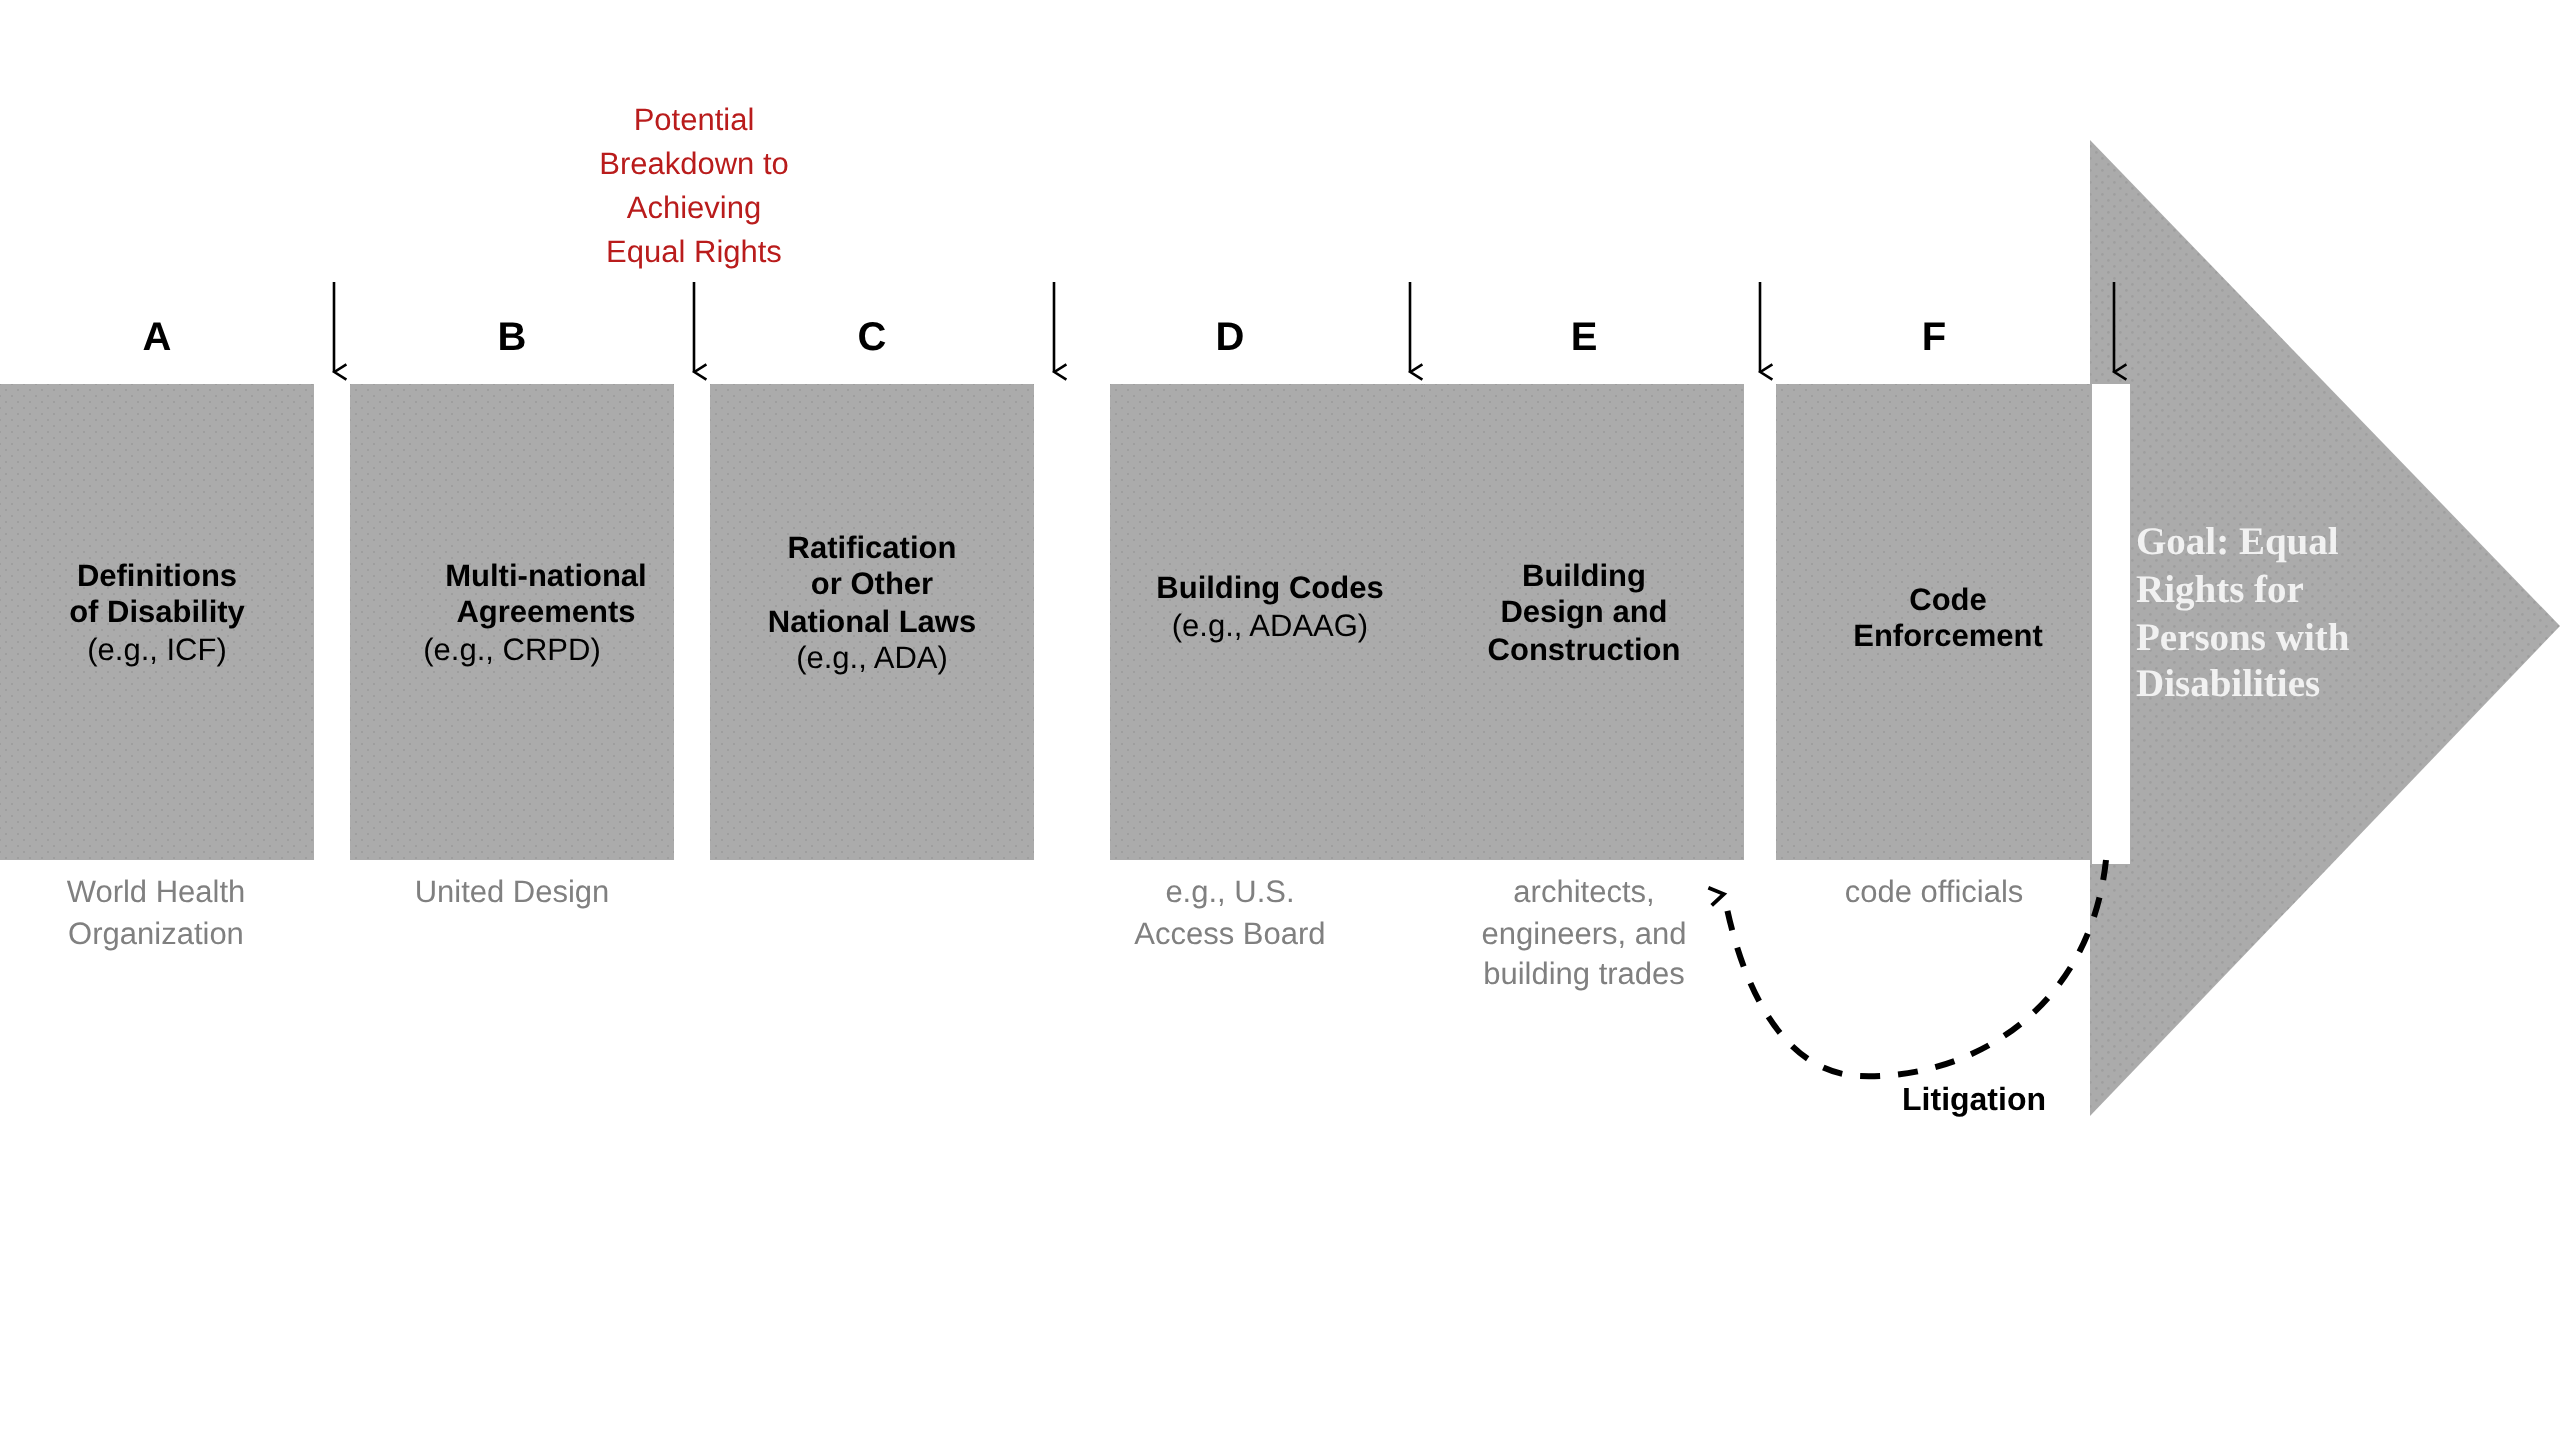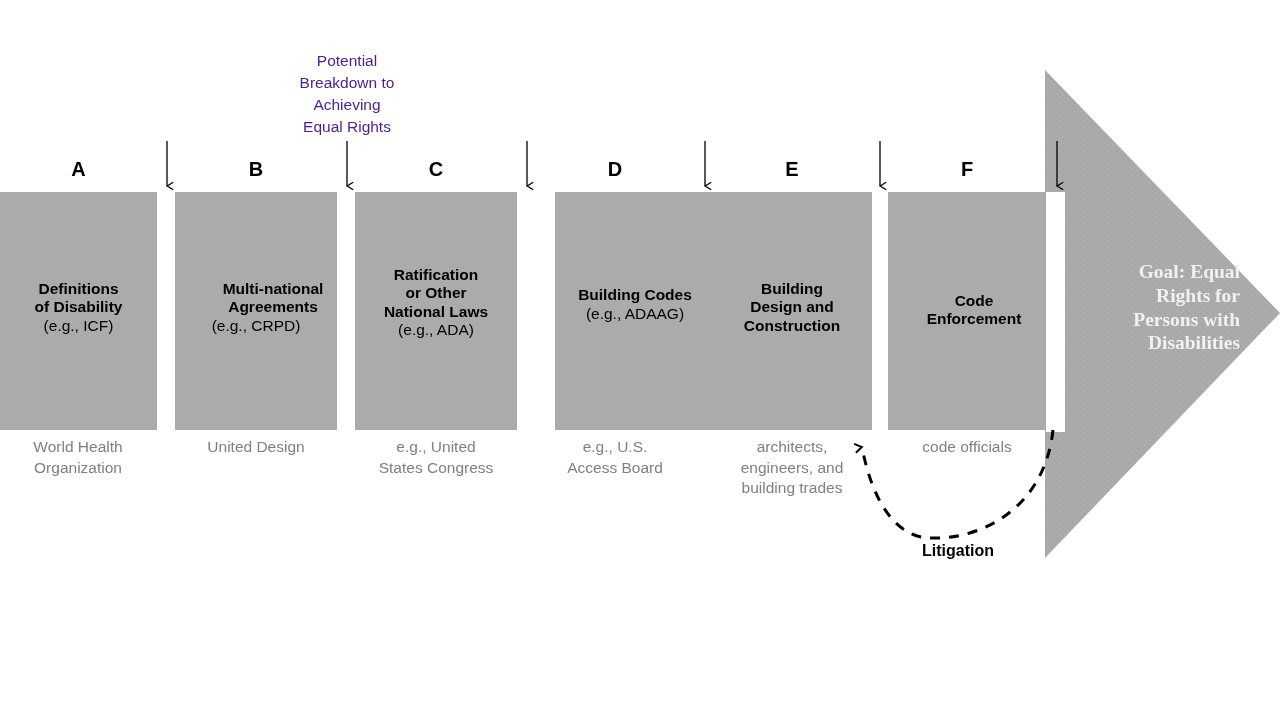--- a/index.html
+++ b/index.html
@@ -74,45 +74,45 @@
     white-space: pre-line;
   }
   
   #breakdown-note {
     position: absolute;
     top: 50px;
     left: 262px;
     width: 170px;
     text-align: center;
     font-size: 15.5px;
-    color: #4c1d95;
+    color: #b91c1c;
     line-height: 1.43;
     white-space: pre-line;
   }
   
   #goal-text {
     position: absolute;
     left: 1068px;
     top: 260px;
     width: 172px;
-    text-align: right;
+    text-align: left;
     font-family: "Liberation Serif", serif;
     font-weight: bold;
     font-size: 19.5px;
     line-height: 1.22;
     color: #f1f1f1;
     white-space: pre-line;
   }
   
   #litigation-label {
     position: absolute;
     left: 893px;
     top: 542px;
     width: 130px;
-    text-align: center;
+    text-align: right;
     font-weight: bold;
     font-size: 16px;
     color: #000000;
   }
 </style>
 </head>
 <body>
 
 <div id="stage">
 
@@ -192,22 +192,20 @@
 
   <div class="stage-box" style="left:888px;top:192px;width:158px;height:238px;">
     <div class="box-title" style="top:100px;padding-left:14px;">Code
 Enforcement</div>
     <div class="box-sub" style="top:138px;"></div>
   </div>
 
   <div class="col-caption" style="left:-2px;width:160px;">World Health
 Organization</div>
   <div class="col-caption" style="left:175px;width:162px;">United Design</div>
-  <div class="col-caption" style="left:352px;width:168px;">e.g., United
-States Congress</div>
   <div class="col-caption" style="left:535px;width:160px;">e.g., U.S.
 Access Board</div>
   <div class="col-caption" style="left:706px;width:172px;">architects,
 engineers, and
 building trades</div>
   <div class="col-caption" style="left:888px;width:158px;">code officials</div>
 
   <div id="litigation-label">Litigation</div>
 
   <div id="goal-text">Goal: Equal

